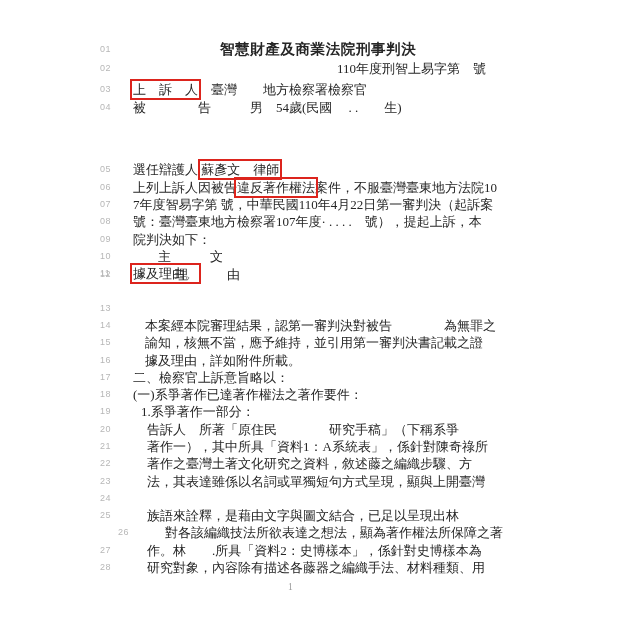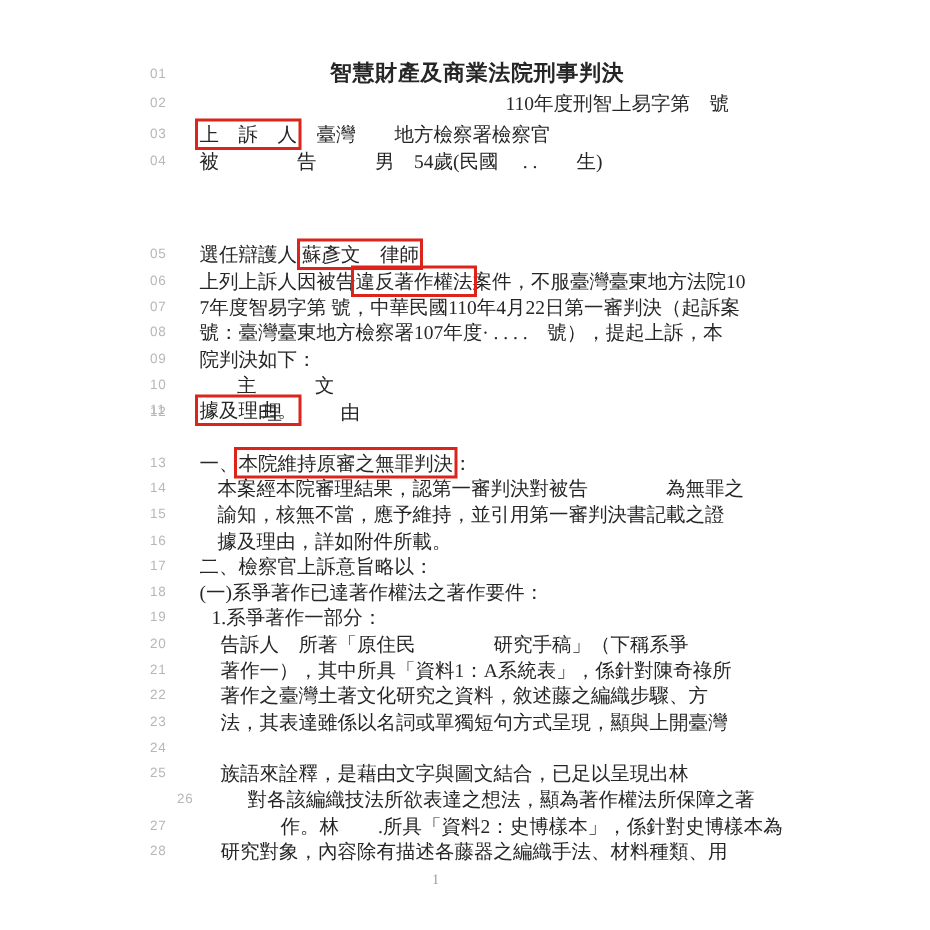--- a/index.html
+++ b/index.html
@@ -30,31 +30,31 @@
       <div class="line" style="top: 81px;"><span class="ln">03</span><span class="tx" style="left: 133px;"><span class="hl">上　訴　人</span><span>　臺灣　　地方檢察署檢察官</span></span></div>
       <div class="line" style="top: 99px;"><span class="ln">04</span><span class="tx" style="left: 133px;"><span>被　　　　告　　　男　54歲(民國　 . .　　生)</span></span></div>
       <div class="line" style="top: 161px;"><span class="ln">05</span><span class="tx" style="left: 133px;"><span>選任辯護人 </span><span class="hl">蘇彥文　律師</span></span></div>
       <div class="line" style="top: 179px;"><span class="ln">06</span><span class="tx" style="left: 133px;"><span>上列上訴人因被告</span><span class="hl">違反著作權法</span><span>案件，不服臺灣臺東地方法院10</span></span></div>
       <div class="line" style="top: 196px;"><span class="ln">07</span><span class="tx" style="left: 133px;"><span>7年度智易字第 號，中華民國110年4月22日第一審判決（起訴案</span></span></div>
       <div class="line" style="top: 213px;"><span class="ln">08</span><span class="tx" style="left: 133px;"><span>號：臺灣臺東地方檢察署107年度· . . . .　號），提起上訴，本</span></span></div>
       <div class="line" style="top: 231px; padding-left: 29px;"><span class="ln">09</span><span class="tx" style="left: 133px;"><span>院判決如下：</span></span></div>
       <div class="line" style="top: 248px;"><span class="ln">10</span><span class="tx" style="left: 158px;"><span>主　　　文</span></span></div>
       <div class="line" style="top: 265px;"><span class="ln">11</span><span class="tx" style="left: 133px;"><span class="hl">據及理由。</span></span></div>
       <div class="line" style="top: 266px;"><span class="ln">12</span><span class="tx" style="left: 175px;"><span>理　　　由</span></span></div>
-      <div class="line" style="top: 300px;"><span class="ln">13</span><span class="tx" style="left: 133px;"><span>一、</span><span class="hl">本院維持原審之無罪判決</span><span>：</span></span></div>
+      <div class="line" style="top: 300px;"><span class="ln">13</span></div>
       <div class="line" style="top: 317px;"><span class="ln">14</span><span class="tx" style="left: 145px;"><span>本案經本院審理結果，認第一審判決對被告　　　　為無罪之</span></span></div>
       <div class="line" style="top: 334px;"><span class="ln">15</span><span class="tx" style="left: 145px;"><span>諭知，核無不當，應予維持，並引用第一審判決書記載之證</span></span></div>
       <div class="line" style="top: 352px;"><span class="ln">16</span><span class="tx" style="left: 145px;"><span>據及理由，詳如附件所載。</span></span></div>
       <div class="line" style="top: 369px;"><span class="ln">17</span><span class="tx" style="left: 133px;"><span>二、檢察官上訴意旨略以：</span></span></div>
       <div class="line" style="top: 386px; text-align: right;"><span class="ln">18</span><span class="tx" style="left: 133px;"><span>(一)系爭著作已達著作權法之著作要件：</span></span></div>
       <div class="line" style="top: 403px;"><span class="ln">19</span><span class="tx" style="left: 141px;"><span>1.系爭著作一部分：</span></span></div>
       <div class="line" style="top: 421px;"><span class="ln">20</span><span class="tx" style="left: 147px;"><span>告訴人　所著「原住民　　　　研究手稿」（下稱系爭</span></span></div>
       <div class="line" style="top: 438px;"><span class="ln">21</span><span class="tx" style="left: 147px;"><span>著作一），其中所具「資料1：A系統表」，係針對陳奇祿所</span></span></div>
       <div class="line" style="top: 455px;"><span class="ln">22</span><span class="tx" style="left: 147px;"><span>著作之臺灣土著文化研究之資料，敘述藤之編織步驟、方</span></span></div>
       <div class="line" style="top: 473px;"><span class="ln">23</span><span class="tx" style="left: 147px;"><span>法，其表達雖係以名詞或單獨短句方式呈現，顯與上開臺灣</span></span></div>
       <div class="line" style="top: 490px;"><span class="ln">24</span></div>
       <div class="line" style="top: 507px;"><span class="ln">25</span><span class="tx" style="left: 147px;"><span>族語來詮釋，是藉由文字與圖文結合，已足以呈現出林</span></span></div>
       <div class="line" style="top: 524px; margin-left: 18px;"><span class="ln">26</span><span class="tx" style="left: 147px;"><span>對各該編織技法所欲表達之想法，顯為著作權法所保障之著</span></span></div>
-      <div class="line" style="top: 542px;"><span class="ln">27</span><span class="tx" style="left: 147px; margin-left: 40px;"><span>作。林　　.所具「資料2：史博樣本」，係針對史博樣本為</span></span></div>
+      <div class="line" style="top: 542px;"><span class="ln">27</span><span class="tx" style="left: 147px;"><span>作。林　　.所具「資料2：史博樣本」，係針對史博樣本為</span></span></div>
       <div class="line" style="top: 559px;"><span class="ln">28</span><span class="tx" style="left: 147px;"><span>研究對象，內容除有描述各藤器之編織手法、材料種類、用</span></span></div>
     </div>
   <div class="pagenum">1</div>
 </div>
 
 </body></html>

